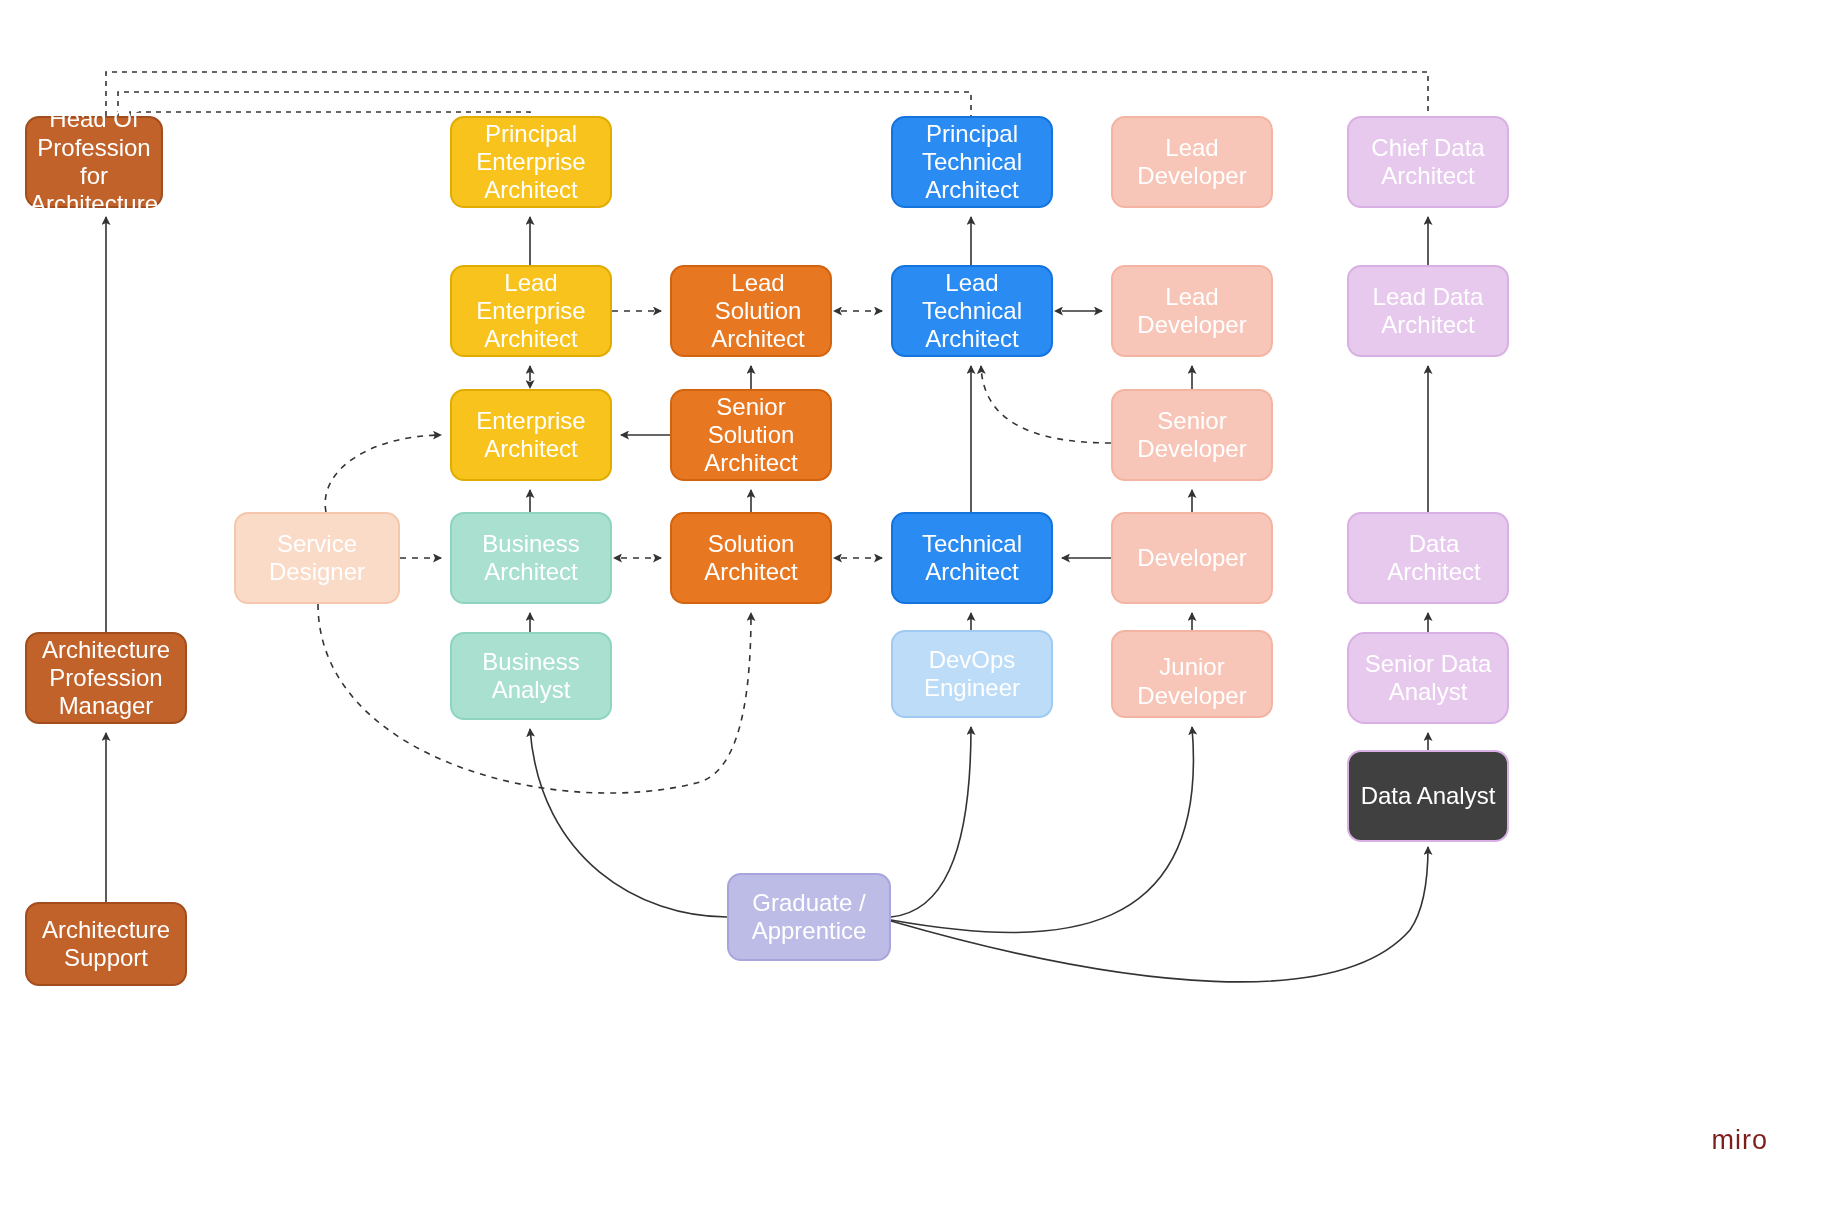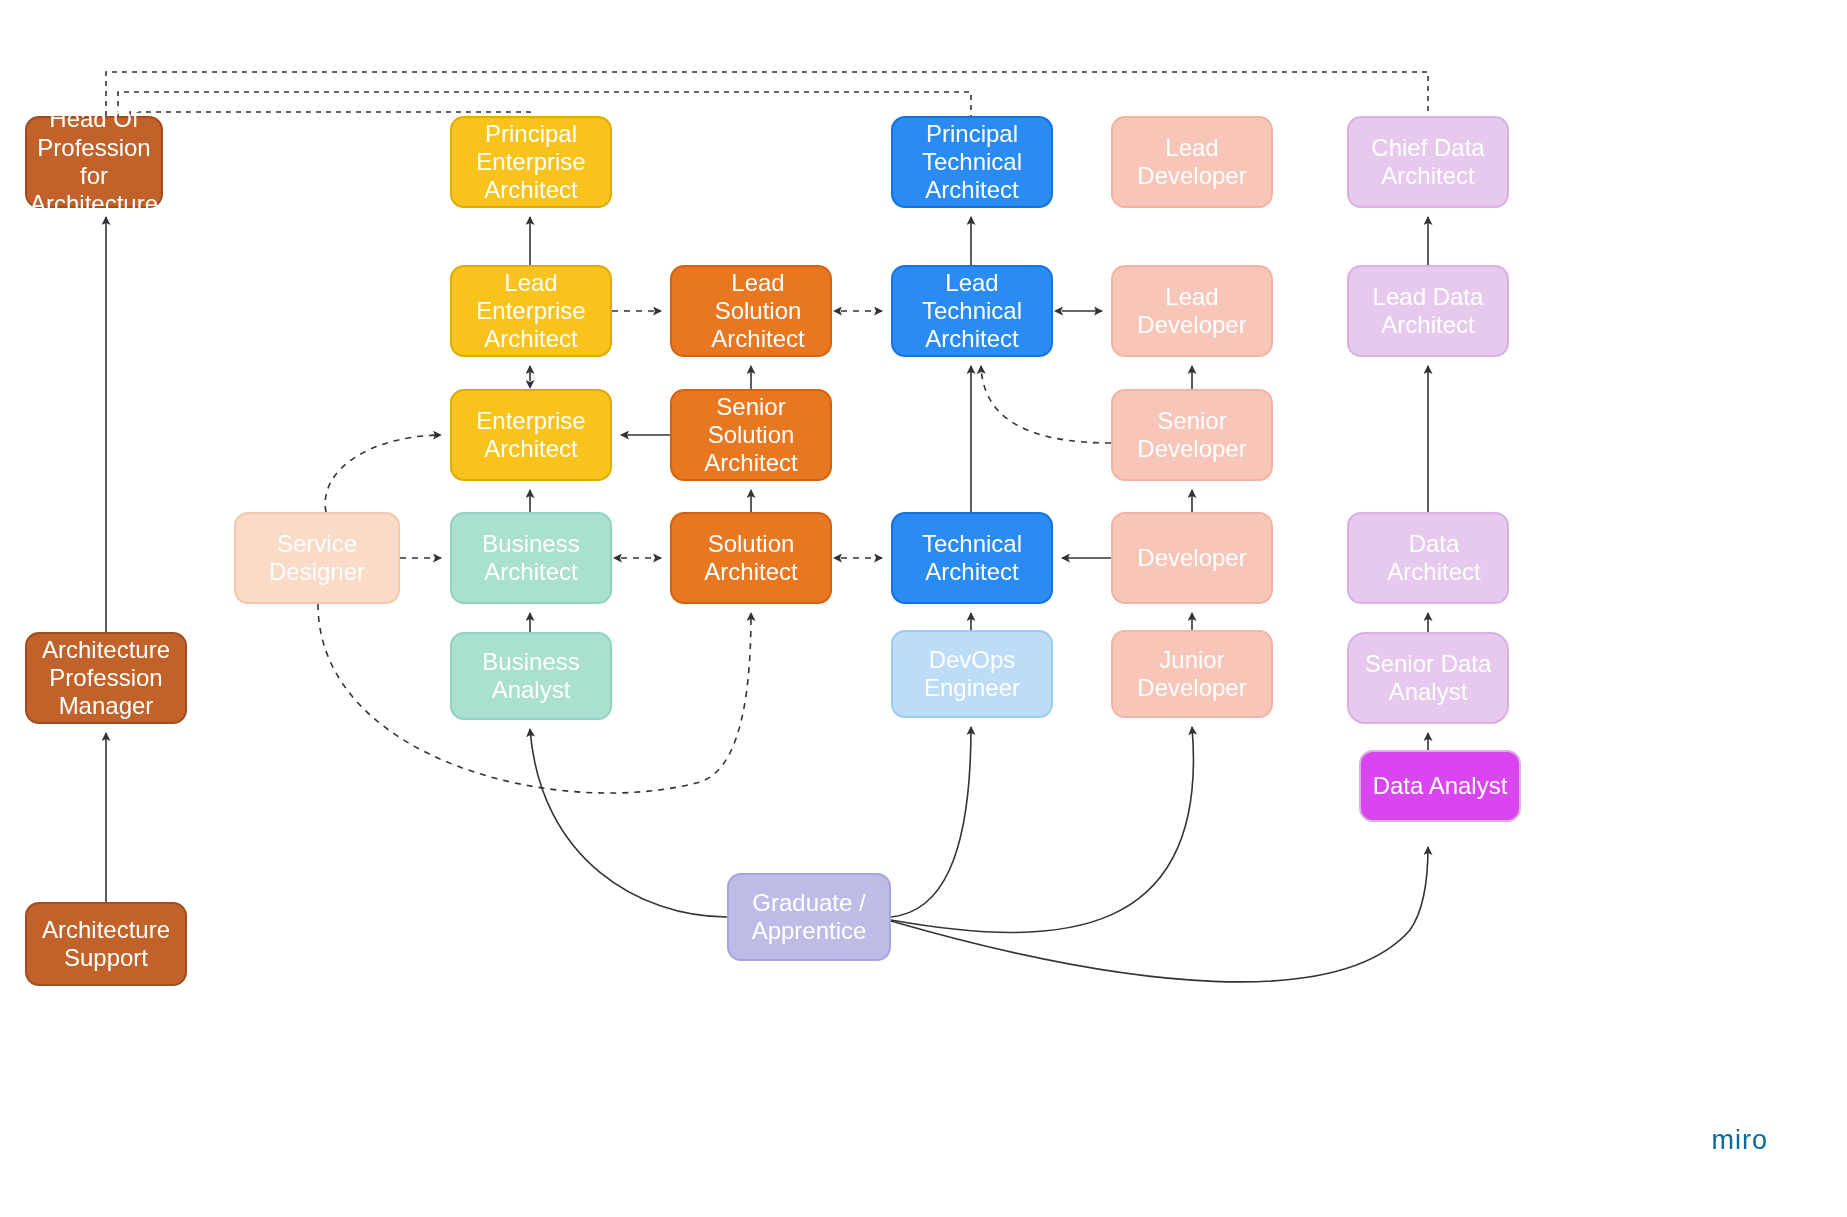--- a/index.html
+++ b/index.html
@@ -37,21 +37,21 @@
     font-size: 24px;
     line-height: 1.18;
     padding: 6px 10px;
     white-space: pre-line;
     border-style: solid;
     border-width: 2px;
     z-index: 5;
   }
   .watermark {
     position: absolute;
-    color: #0369a1;
+    color: #7f1d1d;
     font-size: 27px;
     letter-spacing: 1px;
     font-family: "Liberation Sans", sans-serif;
     z-index: 3;
   }
 </style>
 </head>
 <body>
 
 <div id="canvas">
@@ -154,28 +154,28 @@
 Architect</span></div>
       <div class="node" style="left: 891px; top: 630px; width: 162px; height: 88px; background: rgb(188, 220, 248); border-color: rgb(159, 203, 242);"><span>DevOps
 Engineer</span></div>
       <div class="node" style="left: 1111px; top: 116px; width: 162px; height: 92px; background: rgb(248, 198, 184); border-color: rgb(243, 180, 162);"><span>Lead
 Developer</span></div>
       <div class="node" style="left: 1111px; top: 265px; width: 162px; height: 92px; background: rgb(248, 198, 184); border-color: rgb(243, 180, 162);"><span>Lead
 Developer</span></div>
       <div class="node" style="left: 1111px; top: 389px; width: 162px; height: 92px; background: rgb(248, 198, 184); border-color: rgb(243, 180, 162);"><span>Senior
 Developer</span></div>
       <div class="node" style="left: 1111px; top: 512px; width: 162px; height: 92px; background: rgb(248, 198, 184); border-color: rgb(243, 180, 162);"><span>Developer</span></div>
-      <div class="node" style="left: 1111px; top: 630px; width: 162px; height: 88px; background: rgb(248, 198, 184); border-color: rgb(243, 180, 162);"><span>Junior Developer</span></div>
+      <div class="node" style="left: 1111px; top: 630px; width: 162px; height: 88px; background: rgb(248, 198, 184); border-color: rgb(243, 180, 162); align-items: flex-end;"><span>Junior Developer</span></div>
       <div class="node" style="left: 1347px; top: 116px; width: 162px; height: 92px; background: rgb(231, 201, 238); border-color: rgb(217, 176, 227);"><span>Chief Data
 Architect</span></div>
       <div class="node" style="left: 1347px; top: 265px; width: 162px; height: 92px; background: rgb(231, 201, 238); border-color: rgb(217, 176, 227);"><span>Lead Data
 Architect</span></div>
       <div class="node" style="left: 1347px; top: 512px; width: 162px; height: 92px; background: rgb(231, 201, 238); border-color: rgb(217, 176, 227); padding-left: 22px;"><span>Data Architect</span></div>
       <div class="node" style="left: 1347px; top: 632px; width: 162px; height: 92px; background: rgb(231, 201, 238); border-color: rgb(217, 176, 227); border-radius: 18px;"><span>Senior Data
 Analyst</span></div>
-      <div class="node" style="left: 1347px; top: 750px; width: 162px; height: 72px; background: #d946ef; border-color: rgb(217, 176, 227); margin-left: 12px;"><span>Data Analyst</span></div>
+      <div class="node" style="left: 1347px; top: 750px; width: 162px; height: 92px; background: #404040; border-color: rgb(217, 176, 227);"><span>Data Analyst</span></div>
       <div class="node" style="left: 727px; top: 873px; width: 164px; height: 88px; background: rgb(189, 188, 230); border-color: rgb(167, 165, 220);"><span>Graduate /
 Apprentice</span></div>
     </div>
 
   <div class="watermark" style="left:1768px; top:1156px; transform:translate(-100%,-100%);">miro</div>
 
 </div>
 
 </body></html>

